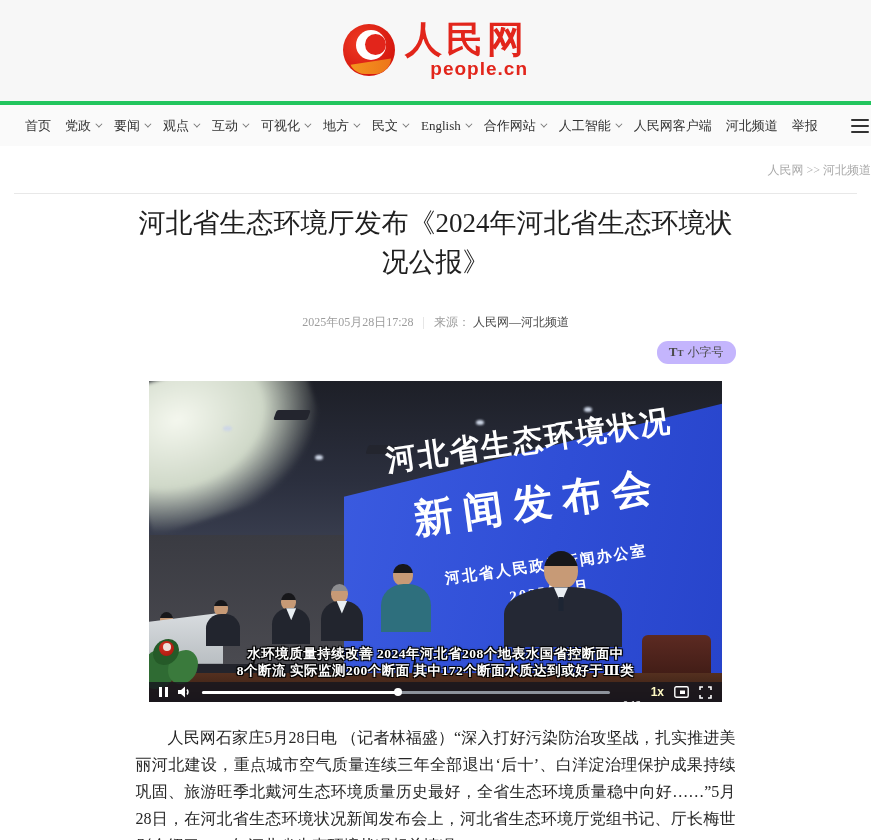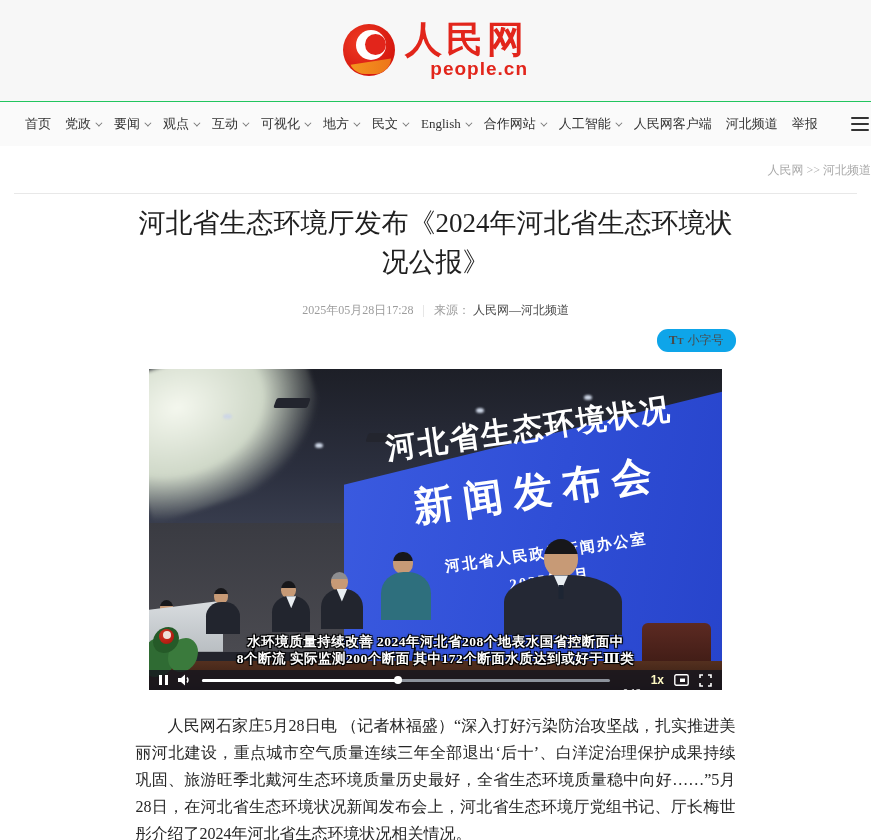--- a/index.html
+++ b/index.html
@@ -18,44 +18,44 @@
   .flame .swoosh { position:absolute; left:6px; bottom:2px; width:42px; height:16px;
     border-radius:0 0 40px 40px; background:linear-gradient(90deg,#f6a41f,#f07f1b); opacity:.9;
     clip-path:polygon(0 40%,100% 0,100% 100%,0 100%); }
   .logo-text { display:flex; flex-direction:column; align-items:flex-end; }
   .logo-cn { color:#e2251b; font-size:37px; font-weight:900; letter-spacing:4px; line-height:1;
     font-family:"Liberation Serif",serif; }
   .logo-en { color:#e2251b; font-size:19px; font-weight:bold; letter-spacing:1px; line-height:1.2;
     font-family:"Liberation Sans",sans-serif; }
 
   
-  .nav { height:45px; background:#fafafa; border-top:1px solid #22c55e;
+  .nav { height:45px; background:#fafafa; border-top:4px solid #22c55e;
     display:flex; align-items:center; padding:0 18px; font-size:13px; color:#333; white-space:nowrap; }
   .nav-item { margin:0 7px; cursor:pointer; display:inline-flex; align-items:center; gap:4px; }
   .caret { width:5px; height:5px; border:solid #777; border-width:0 1px 1px 0;
     transform:rotate(45deg) translateY(-2px); display:inline-block; }
   .nav-sep { width:1px; height:28px; background:#ddd; margin:0 10px; }
   .burger { display:inline-flex; flex-direction:column; gap:4px; cursor:pointer; padding:4px 6px; }
   .burger i { width:18px; height:2px; background:#333; border-radius:1px; }
 
   
   .crumb-wrap { background:#fff; padding:16px 0 14px 23px; font-size:12px; color:#aaa;text-align:right; }
   .crumb-wrap span { cursor:pointer; }
   .rule { border-bottom:1px solid #e8e8e8; margin:0 14px; }
 
   
   .article { width:600px; margin:0 auto; }
   .kicker { text-align:center; font-size:13px; color:#3c3c3c; margin-top:30px; }
   .title { text-align:center; font-size:27px; font-weight:400; color:#1f1f1f; line-height:1.45;
     margin-top:10px; }
-  .meta { text-align:center; font-size:12px; margin-top:20px; color:#9c9c9c; }
+  .meta { text-align:center; font-size:12px; margin-top:32px; color:#9c9c9c; }
   .meta .pipe { color:#d8d8d8; margin:0 6px; }
   .meta .src { color:#4a4a4a; cursor:pointer; }
   .fontsize-row { display:flex; justify-content:flex-end; margin-top:10px; }
-  .pill { background:#0ea5e9; border-radius:11px; padding:3px 12px; font-size:12px; color:#4a4a4a;
+  .pill { background:#c4b5fd; border-radius:11px; padding:3px 12px; font-size:12px; color:#4a4a4a;
     cursor:pointer; display:inline-flex; align-items:baseline; gap:4px; }
   .pill b { font-size:13px; } .pill b i { font-style:normal; font-size:9px; }
 
   
   .video { position:relative; width:573px; height:321px; margin:17px auto 0; overflow:hidden;
     background:#23242c; }
   .scene { position:absolute; inset:0; }
   .ceiling { position:absolute; left:0; top:0; width:100%; height:52%;
     background:linear-gradient(180deg,#1d1f27 0%,#2b2f3e 60%,#3a3f50 100%); }
   .lightpanel { position:absolute; left:-4%; top:-6%; width:34%; height:46%;

